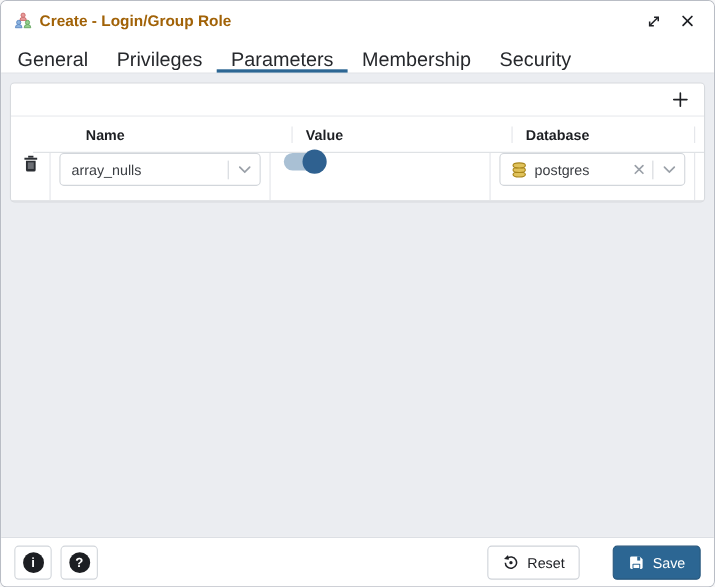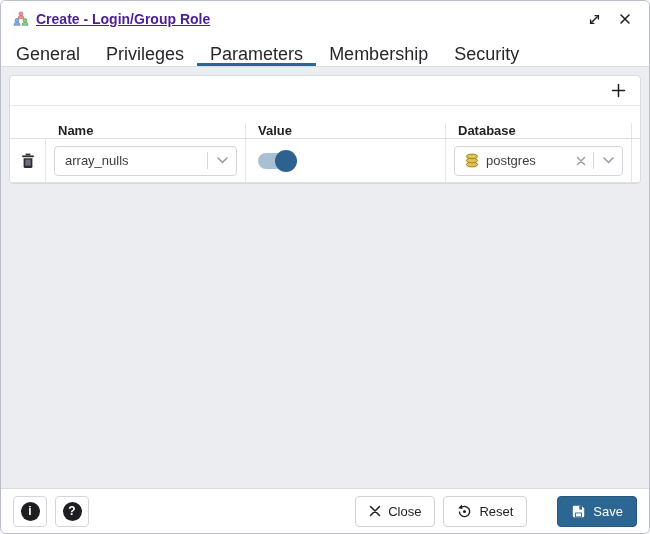--- a/index.html
+++ b/index.html
@@ -4,41 +4,41 @@
 <style>
   * { box-sizing: border-box; }
   html,body { margin:0; padding:0; background:#f7f7f8; font-family:"Liberation Sans", sans-serif; }
   .dialog {
     width:650px; height:534px; background:#ffffff;
     border:1px solid #b9bdc5; border-radius:6px; overflow:hidden;
     display:flex; flex-direction:column;
   }
   
   .titlebar { height:36px; flex:0 0 36px; display:flex; align-items:center; padding:0 12px; gap:7px; background:#fff; }
-  .title { font-size:14px; font-weight:bold; color:#4c1d95;text-decoration:underline; }
+  .title { font-size:14px; font-weight:bold; color:#a16207; }
   .titlebar .spacer { flex:1; }
   .win-btn { width:24px; height:24px; display:flex; align-items:center; justify-content:center; cursor:pointer; background:none; border:none; padding:0; }
   
   .tabbar { height:30px; flex:0 0 30px; display:flex; align-items:stretch; padding:0 2px; border-bottom:1px solid #d9dce1; background:#fff; }
   .tab { padding:7px 13px 0; font-size:18px; color:#26282c; border-bottom:3px solid transparent; cursor:pointer; white-space:nowrap; }
   .tab.active { border-bottom-color:#2c6693; }
   
   .content { flex:1; background:#ebedf1; padding:8px; overflow:hidden; }
   .grid { background:#fff; border:1px solid #d7dade; border-radius:4px; }
   .grid-toolbar { height:30px; display:flex; align-items:center; justify-content:flex-end; padding:0 10px; border-bottom:1px solid #e8eaed; }
   .add-btn { background:none; border:none; padding:2px 4px; cursor:pointer; display:flex; align-items:center; }
-  .grid-header { display:flex; height:33px; border-bottom:1px solid #dcdfe3; align-items:flex-end; }
+  .grid-header { display:flex; height:33px; border-bottom:1px solid #dcdfe3; align-items:center;margin-left:20px; }
   .gh-cell { font-size:13px; font-weight:bold; color:#1d1f23; display:flex; align-items:center; border-right:1px solid #e3e5e9; }
   .col-del { width:36px; flex:0 0 36px; justify-content:center; }
   .col-name { width:200px; flex:0 0 200px; padding-left:12px; }
   .col-value { width:200px; flex:0 0 200px; padding-left:12px; }
   .col-db { flex:1; padding-left:12px; }
   .col-gutter { width:8px; flex:0 0 8px; border-right:none !important; }
   .grid-row { display:flex; height:44px; border-bottom:1px solid #dcdfe3; align-items:stretch; }
-  .gr-cell { display:flex; align-items:center; border-right:1px solid #e3e5e9; }
+  .gr-cell { display:flex; align-items:flex-start; border-right:1px solid #e3e5e9; }
   .gr-cell.col-name, .gr-cell.col-db { padding:0 8px; }
   .gr-cell.col-value { padding-left:12px; }
   .del-btn { background:none; border:none; padding:2px; cursor:pointer; display:flex; }
   
   .select { height:30px; width:100%; border:1px solid #d2d6db; border-radius:4px; background:#fff; display:flex; align-items:center; font-size:13px; color:#3a3d42; cursor:pointer; overflow:hidden; }
   .select .select-label { flex:1; padding-left:10px; white-space:nowrap; overflow:hidden; }
   .select .db-label { flex:1; padding-left:6px; white-space:nowrap; overflow:hidden; }
   .select .sep { width:1px; height:17px; background:#d4d7dc; }
   .select .chev { width:28px; display:flex; align-items:center; justify-content:center; }
   .select .clear { width:24px; display:flex; align-items:center; justify-content:center; border:none; background:none; padding:0; cursor:pointer; }
@@ -187,28 +187,20 @@
 
   <div class="footer">
     <button class="icon-btn">
       <span class="circle-glyph">i</span>
     </button>
     <button class="icon-btn">
       <span class="circle-glyph">?</span>
     </button>
     <span class="spacer"></span>
 
-    <button class="btn">
-      <span style="display:flex;">
-        <svg width="12" height="12" viewBox="0 0 12 12" stroke="#202227" stroke-width="1.5" stroke-linecap="round">
-          <path d="M1.5 1.5 L10.5 10.5 M10.5 1.5 L1.5 10.5"></path>
-        </svg>
-      </span>
-      <span>Close</span>
-    </button>
 
     <button class="btn">
       <span style="display:flex;">
         <svg width="15" height="15" viewBox="0 0 15 15">
           <path d="M3.9 3.9 A5.1 5.1 0 1 1 2.4 7.5" fill="none" stroke="#202227" stroke-width="1.4"></path>
           <polygon points="4.8,0.6 1.2,4.2 5.6,4.9" fill="#202227"></polygon>
           <circle cx="7.5" cy="7.5" r="1.5" fill="#202227"></circle>
         </svg>
       </span>
       <span>Reset</span>

